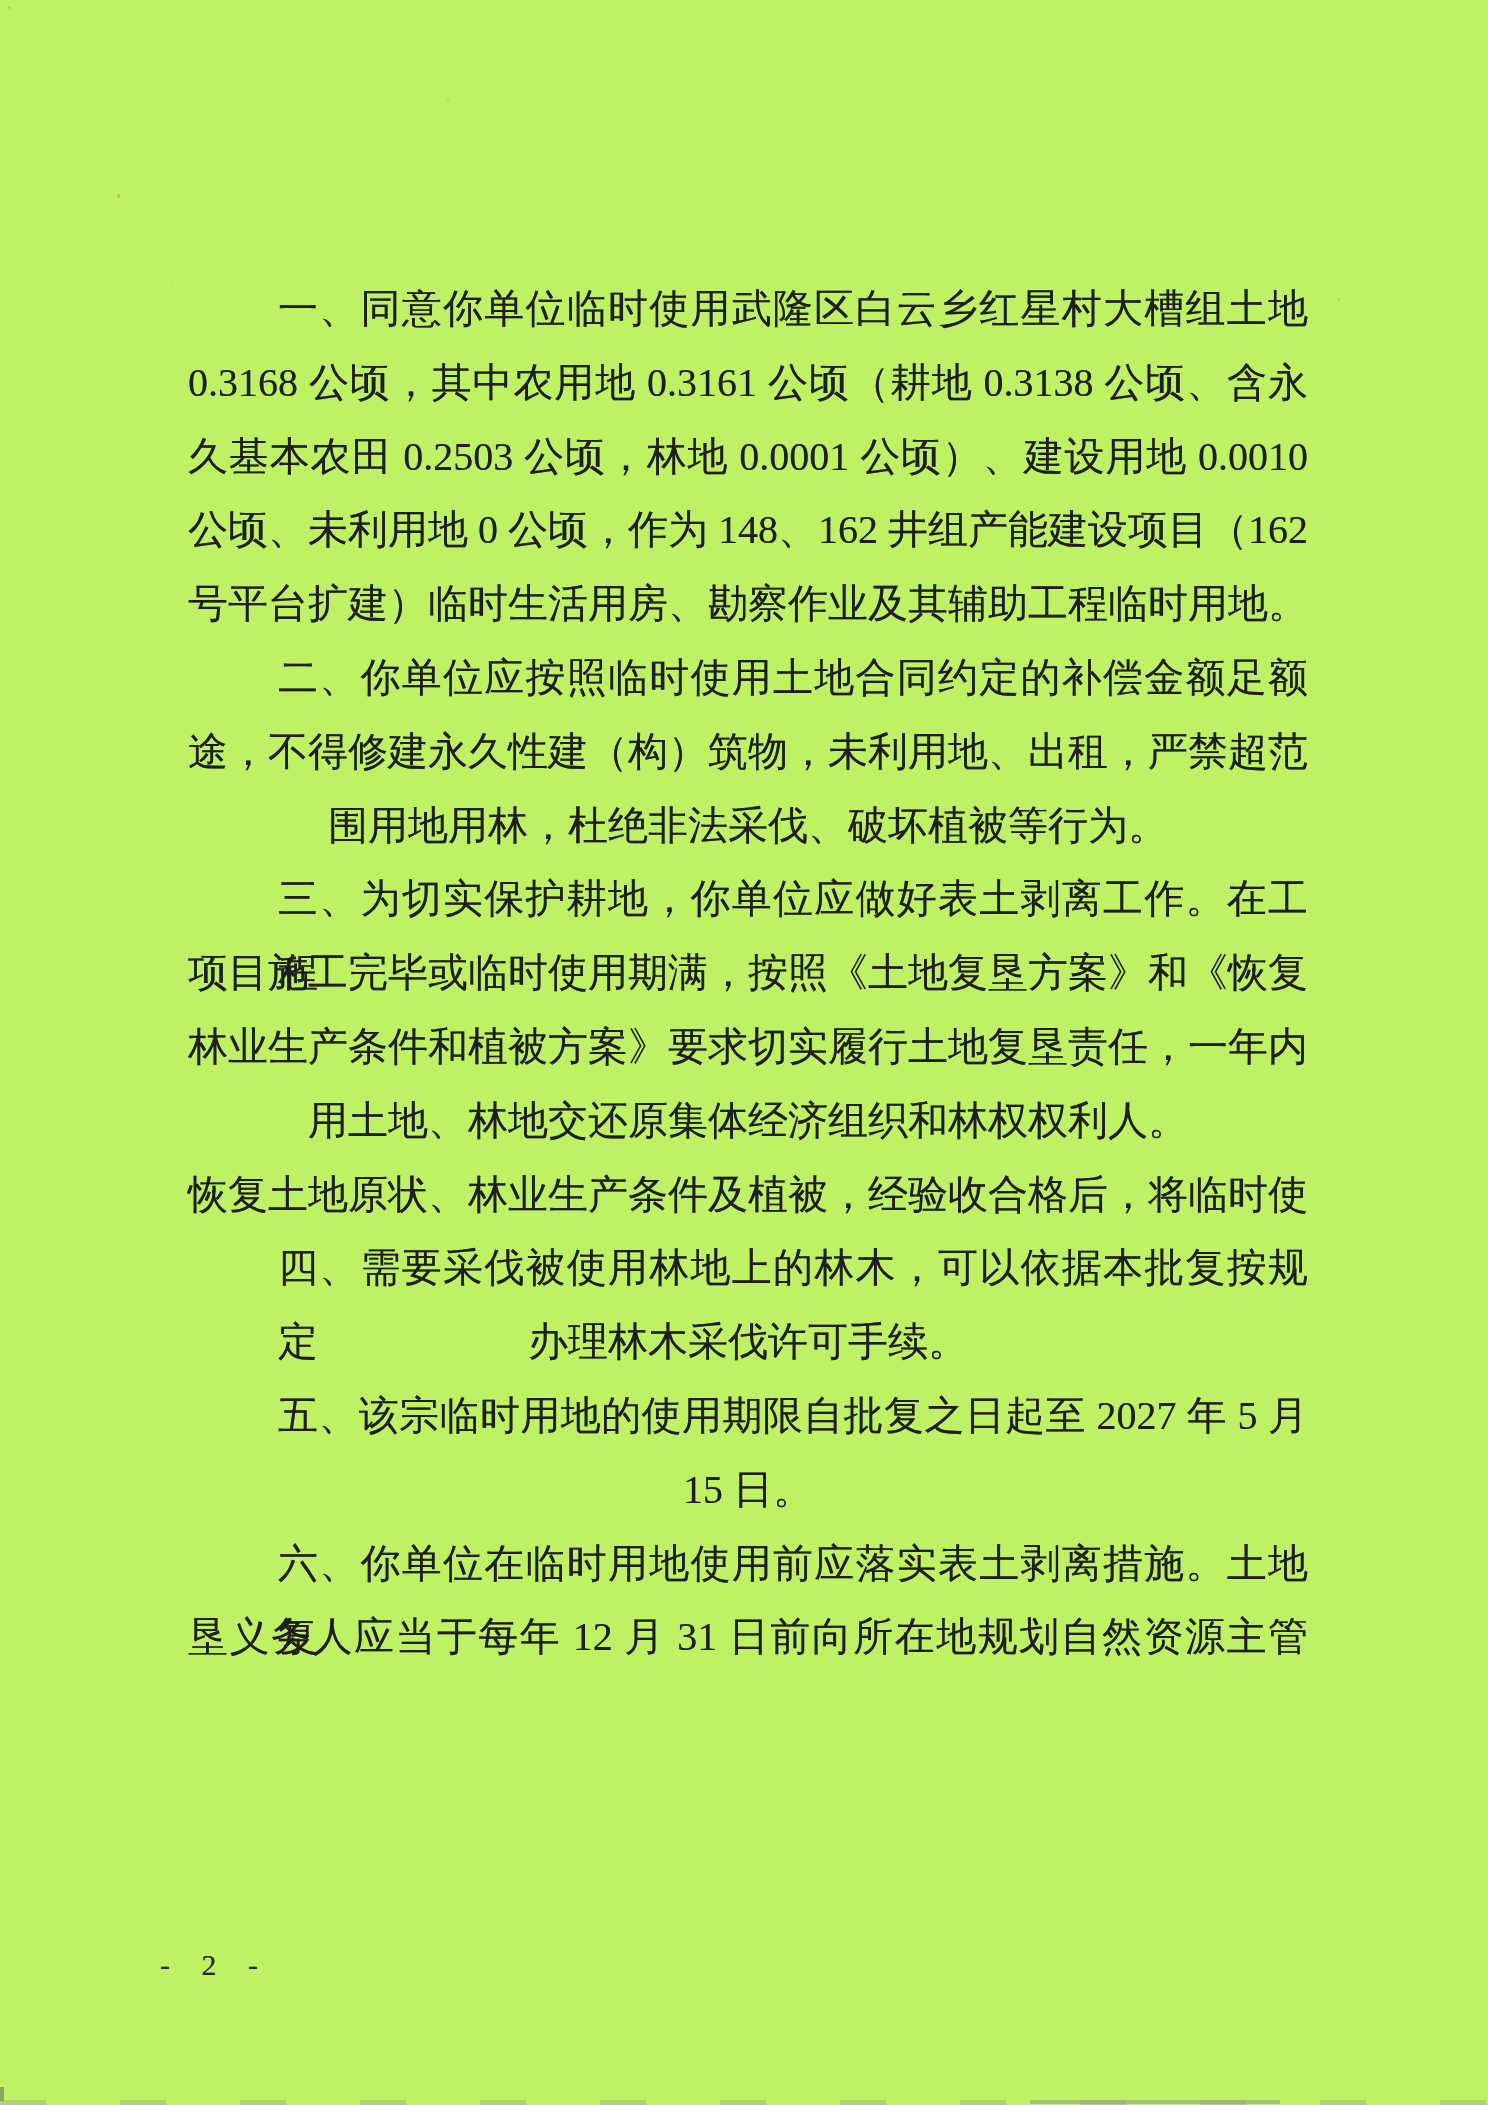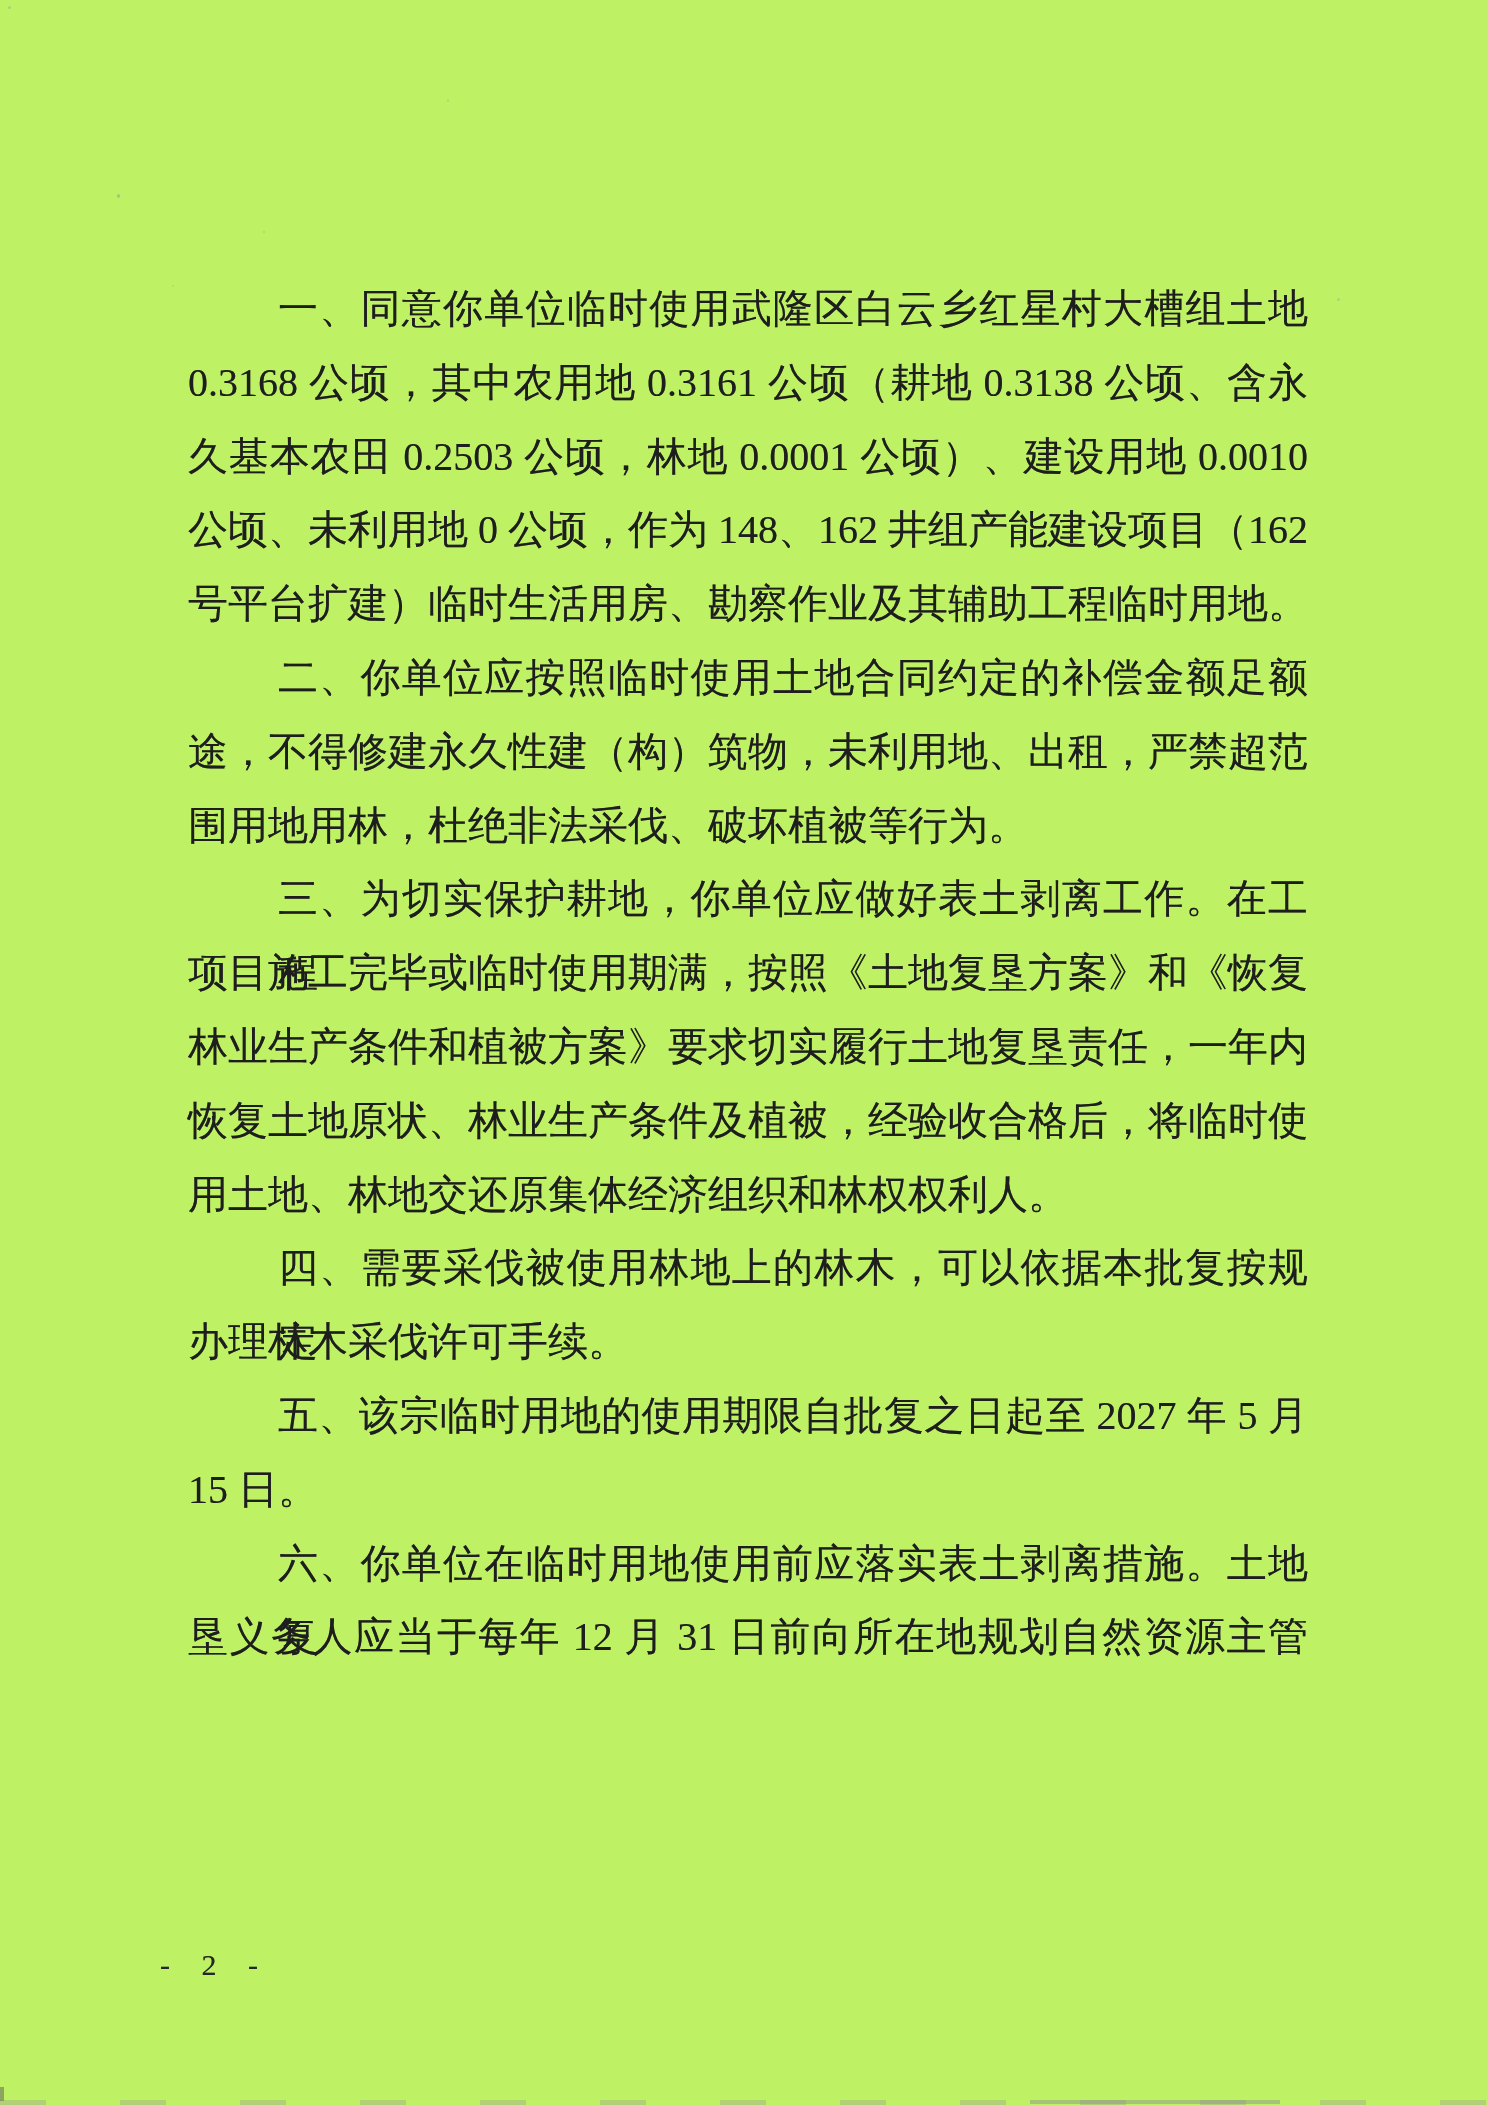--- a/index.html
+++ b/index.html
@@ -21,21 +21,21 @@
     left: 188px;
     top: 272px;
     width: 1120px;
     color: #1e1e1e;
     font-size: 40px;
   }
   .text-line {
     height: 73.8px;
     line-height: 73.8px;
     white-space: nowrap;
-    text-align: left;
+    text-align: center;
     
     text-shadow: 0 0 0.6px rgba(30,30,30,0.55);
   }
   .text-line.fill {
     white-space: normal;
     text-align: justify;
     text-align-last: justify;
   }
   .text-line.indent { padding-left: 90px; }
   .text-line.indent.fill { width: 1030px; }
@@ -94,22 +94,22 @@
       <div class="text-line fill">0.3168 公顷，其中农用地 0.3161 公顷（耕地 0.3138 公顷、含永</div>
       <div class="text-line fill">久基本农田 0.2503 公顷，林地 0.0001 公顷）、建设用地 0.0010</div>
       <div class="text-line fill">公顷、未利用地 0 公顷，作为 148、162 井组产能建设项目（162</div>
       <div class="text-line fill">号平台扩建）临时生活用房、勘察作业及其辅助工程临时用地。</div>
       <div class="text-line indent fill">二、你单位应按照临时使用土地合同约定的补偿金额足额</div>
       <div class="text-line fill">途，不得修建永久性建（构）筑物，未利用地、出租，严禁超范</div>
       <div class="text-line">围用地用林，杜绝非法采伐、破坏植被等行为。</div>
       <div class="text-line indent fill">三、为切实保护耕地，你单位应做好表土剥离工作。在工程</div>
       <div class="text-line fill">项目施工完毕或临时使用期满，按照《土地复垦方案》和《恢复</div>
       <div class="text-line fill">林业生产条件和植被方案》要求切实履行土地复垦责任，一年内</div>
+      <div class="text-line">用土地、林地交还原集体经济组织和林权权利人。</div>
       <div class="text-line fill">恢复土地原状、林业生产条件及植被，经验收合格后，将临时使</div>
-      <div class="text-line">用土地、林地交还原集体经济组织和林权权利人。</div>
       <div class="text-line indent fill">四、需要采伐被使用林地上的林木，可以依据本批复按规定</div>
       <div class="text-line">办理林木采伐许可手续。</div>
       <div class="text-line indent fill">五、该宗临时用地的使用期限自批复之日起至 2027 年 5 月</div>
       <div class="text-line">15 日。</div>
       <div class="text-line indent fill">六、你单位在临时用地使用前应落实表土剥离措施。土地复</div>
       <div class="text-line fill">垦义务人应当于每年 12 月 31 日前向所在地规划自然资源主管</div>
     </div>
 
   <div class="page-number">- 2 -</div>
 

